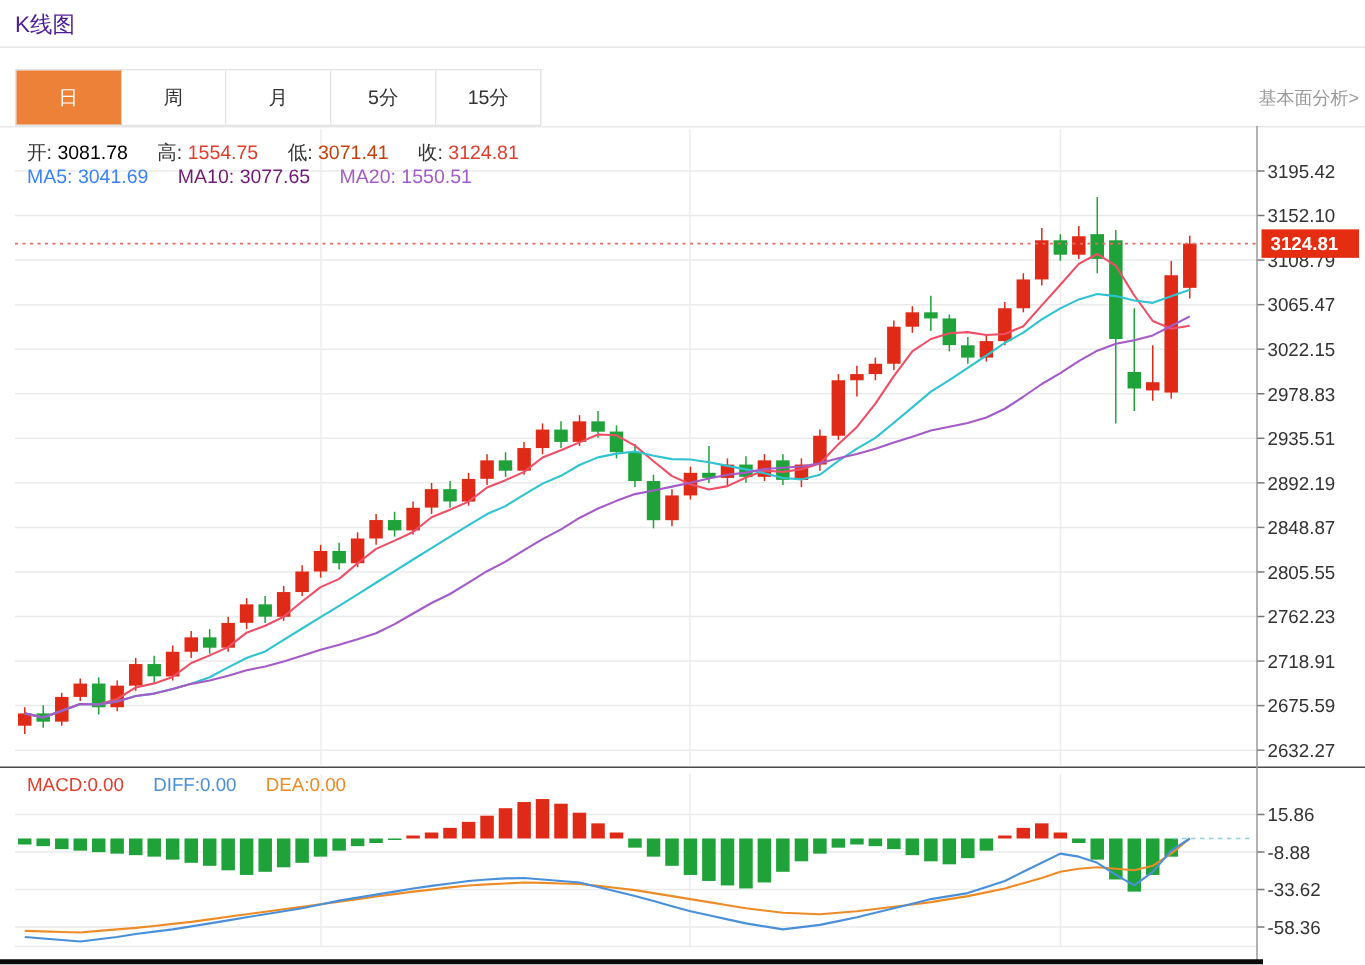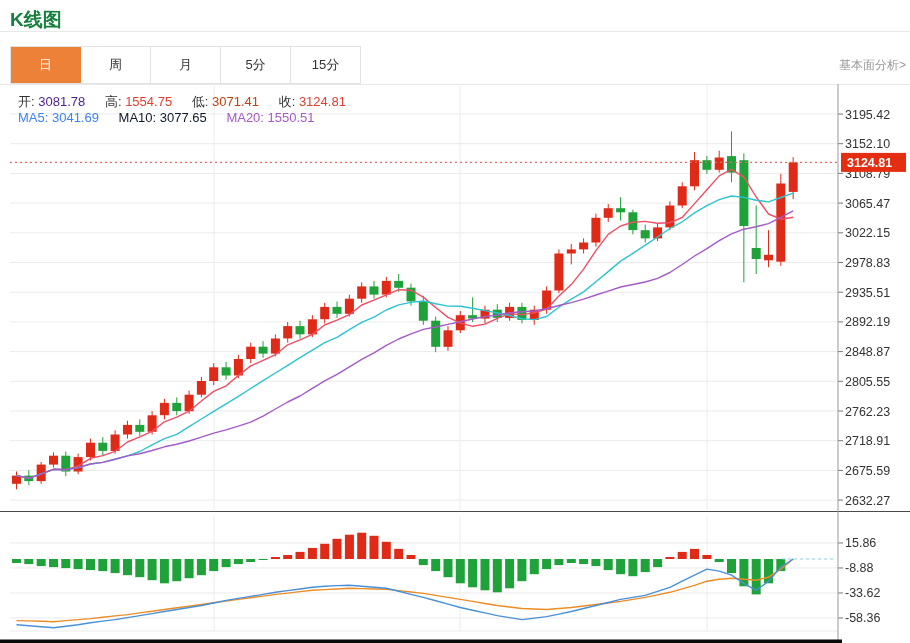--- a/index.html
+++ b/index.html
@@ -1,18 +1,18 @@
 <!DOCTYPE html>
 <html><head>
 <meta charset="utf-8">
 <style>
   html,body{margin:0;padding:0;background:#fff;}
   body{width:910px;height:643px;position:relative;overflow:hidden;
        font-family:"Liberation Sans","DejaVu Sans",sans-serif;}
-  .title{position:absolute;left:10px;top:7px;font-size:19px;font-weight:bold;color:#15803d;}
+  .title{position:absolute;left:10px;top:7px;font-size:15px;font-weight:normal;color:#4c1d95;}
   .analysis-link{position:absolute;right:4px;top:9px;font-size:12px;color:#999;text-decoration:none;cursor:pointer;margin-top:48px;}
   .title-divider{position:absolute;left:0;top:31px;width:910px;border-top:1px solid #e8e8e8;}
   .tabs{position:absolute;left:10px;top:46px;display:flex;border:1px solid #e2e2e2;background:#fff;}
   .tab{width:69px;height:36px;line-height:36px;text-align:center;font-size:13px;color:#333;
        border-right:1px solid #e2e2e2;cursor:pointer;background:#fff;}
   .tab:last-child{border-right:none;}
   .tab.active{background:#ee8138;color:#fff;border-color:#ee8138;}
   .chart-area{position:absolute;left:0;top:84px;width:910px;height:559px;}
   #chart-svg{position:absolute;left:0;top:0;}
   .legend{position:absolute;font-size:13px;white-space:nowrap;}
@@ -302,25 +302,30 @@
       <line x1="782" y1="475" x2="836" y2="475" stroke="#8fd0dc" stroke-dasharray="3 3"></line>
       <line x1="0" y1="0.5" x2="910" y2="0.5" stroke="#e8e8e8"></line>
       <line x1="0" y1="427.5" x2="910" y2="427.5" stroke="#4a4a4a"></line>
       <line x1="838" y1="0" x2="838" y2="556" stroke="#999"></line>
       <rect x="0" y="555.5" width="842" height="3.5" fill="#0a0a0a"></rect>
       <rect x="841" y="68.9" width="65" height="19" fill="#e52d12"></rect>
       <text x="847" y="82.9" class="tagtxt">3124.81</text>
     </svg>
 
   <div class="legend legend-ohlc">
-    <span class="grp"><span class="lbl">开:</span> <span class="val-red" style="color: #4c1d95;">3081.78</span></span>
+    <span class="grp"><span class="lbl">开:</span> <span class="val-red" style="color: #000000;">3081.78</span></span>
     <span class="grp"><span class="lbl">高:</span> <span class="val-red" style="color: rgb(224, 62, 45);">1554.75</span></span>
     <span class="grp"><span class="lbl">低:</span> <span class="val-red" style="color: #c2410c;">3071.41</span></span>
     <span class="grp"><span class="lbl">收:</span> <span class="val-red" style="color: rgb(224, 62, 45);">3124.81</span></span>
   </div>
 
   <div class="legend legend-ma">
     <span class="grp" id="ma5-leg" style="color: #3b82f6;">MA5: 3041.69</span>
-    <span class="grp" id="ma10-leg" style="color: #0f172a; margin-top: 36px;">MA10: 3077.65</span>
+    <span class="grp" id="ma10-leg" style="color: #701a75; margin-top: 36px;">MA10: 3077.65</span>
     <span class="grp" id="ma20-leg" style="color: rgb(164, 91, 200);">MA20: 1550.51</span>
   </div>
 
+  <div class="legend legend-macd">
+    <span class="grp" id="macd-leg" style="color: rgb(224, 62, 45);">MACD:0.00</span>
+    <span class="grp" id="diff-leg" style="color: rgb(74, 144, 217);">DIFF:0.00</span>
+    <span class="grp" id="dea-leg" style="color: rgb(237, 140, 38);">DEA:0.00</span>
+  </div>
 </div>
 
 </body></html>

